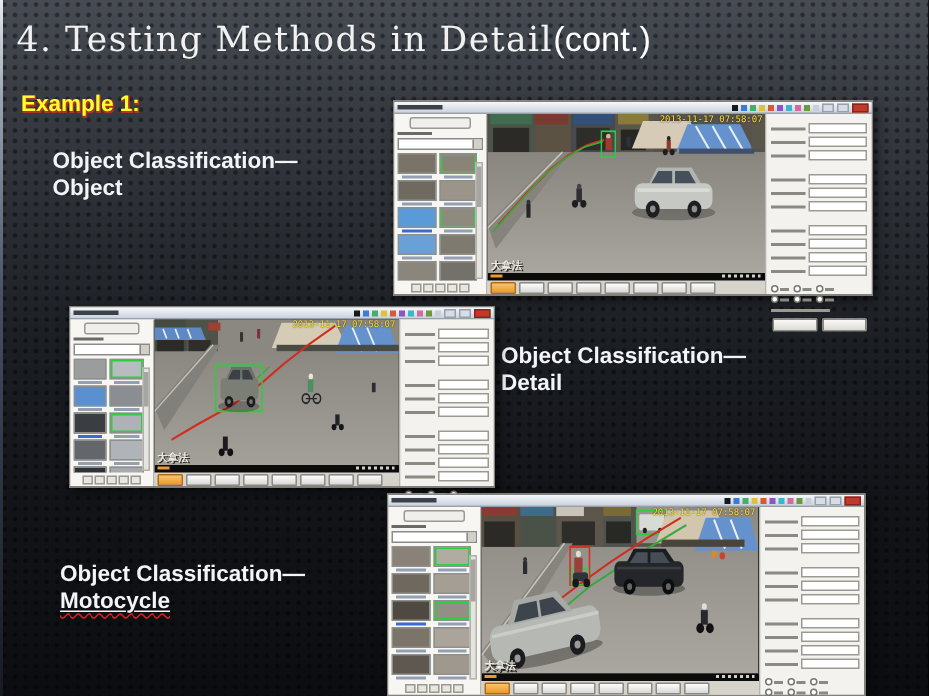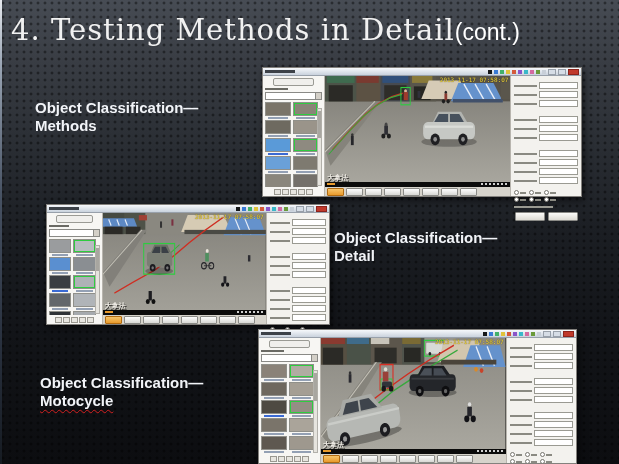--- a/index.html
+++ b/index.html
@@ -7,26 +7,26 @@
     position:relative;width:619px;height:464px;overflow:hidden;
     font-family:"Liberation Sans",sans-serif;
     background-image:
       radial-gradient(circle at 3px 3px, rgba(0,0,0,0.42) 1.3px, transparent 1.7px),
       linear-gradient(180deg,#474c54 0%,#3a3e45 12%,#2b2f35 30%,#1b1e23 50%,#121418 72%,#0c0d10 100%);
     background-size:7px 7px,100% 100%;
   }
   .edge-line{position:absolute;left:0;top:0;bottom:0;width:2px;
     background:linear-gradient(180deg,#e6e9ee 0%,#9aa5b4 14%,#475263 42%,#2a3240 72%,#161b22 100%);}
   .slide-title{position:absolute;left:11px;top:13px;color:#f1f1f1;white-space:nowrap;}
-  .slide-title .serif{font-family:"DejaVu Serif",serif;font-size:29px;letter-spacing:1px;text-align:center;}
+  .slide-title .serif{font-family:"DejaVu Serif",serif;font-size:23px;letter-spacing:1px;text-align:center;}
   .slide-title .sans{font-family:"Liberation Sans",sans-serif;font-size:23px;color:#fff;letter-spacing:0;}
   .example{position:absolute;left:14px;top:61px;font-size:15px;font-weight:600;color:#ffff2e;
     text-shadow:1px 1px 0 #b03424, 1px 0 0 #b03424, 0 1px 0 #b03424;}
   .obj-label{position:absolute;color:#f2f4f8;font-size:15px;font-weight:700;line-height:18px;white-space:nowrap;}
-  .u-solid{text-decoration-thickness:1px;text-underline-offset:2px;}
+  .u-solid{text-decoration:underline;text-decoration-thickness:1px;text-underline-offset:2px;}
   .u-wavy{text-decoration:underline wavy #d22020;text-decoration-thickness:1px;text-underline-offset:3px;}
 
   
   .app-window{position:absolute;background:#e9e6df;border:1px solid #83817d;
     box-shadow:2px 3px 7px rgba(0,0,0,.6);display:flex;flex-direction:column;font-size:0;}
   .titlebar{height:7px;flex:0 0 7px;background:linear-gradient(#f6f8fb,#c9d2dd);
     border-bottom:1px solid #98a0aa;display:flex;align-items:center;gap:2px;padding:0 2px;}
   .tb-name{width:30px;height:3px;background:#3c4148;}
   .tb-sp{flex:1;}
   .tb-icons{display:flex;gap:2px;align-items:center;}
@@ -106,24 +106,25 @@
   .lbl-moto{left:40px;top:374px;}
 </style>
 </head>
 <body>
 
 <div class="slide">
   <div class="edge-line"></div>
 
   <div class="slide-title"><span class="serif">4. Testing Methods in Detail</span><span class="sans">(cont.)</span></div>
 
+  <div class="example">Example 1:</div>
 
   <div class="obj-label lbl-person">
     <span>Object Classification—</span><br>
-    <span>Methods</span>
+    <span>Object</span>
   </div>
   <div class="obj-label lbl-vehicle">
     <span>Object Classification—</span><br>
     <span>Detail</span>
   </div>
   <div class="obj-label lbl-moto">
     <span>Object Classification—</span><br>
     <span class="u-solid"><span class="u-wavy">Motocycle</span></span>
   </div>
 

